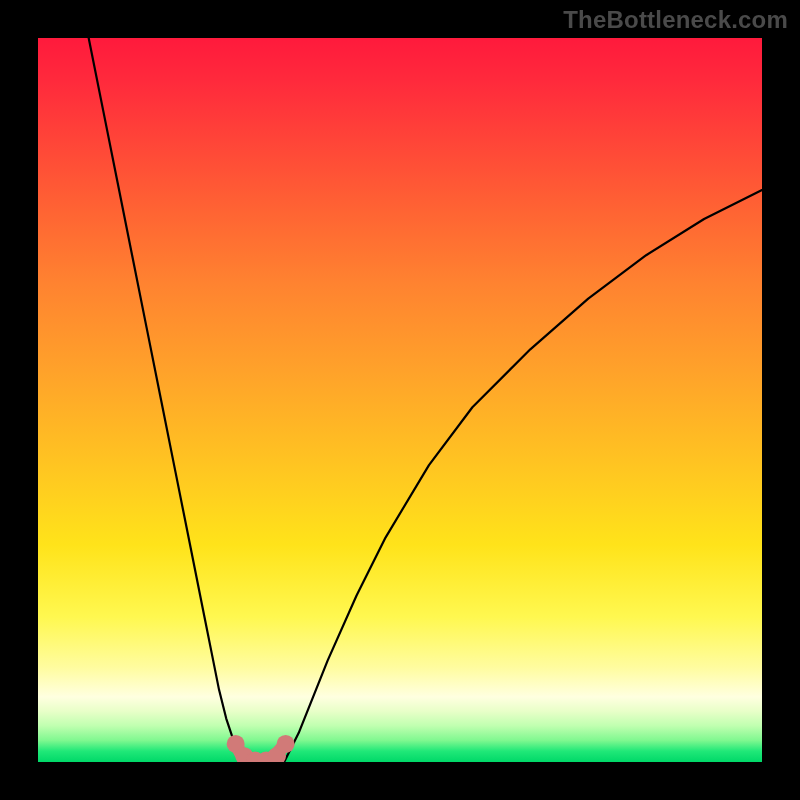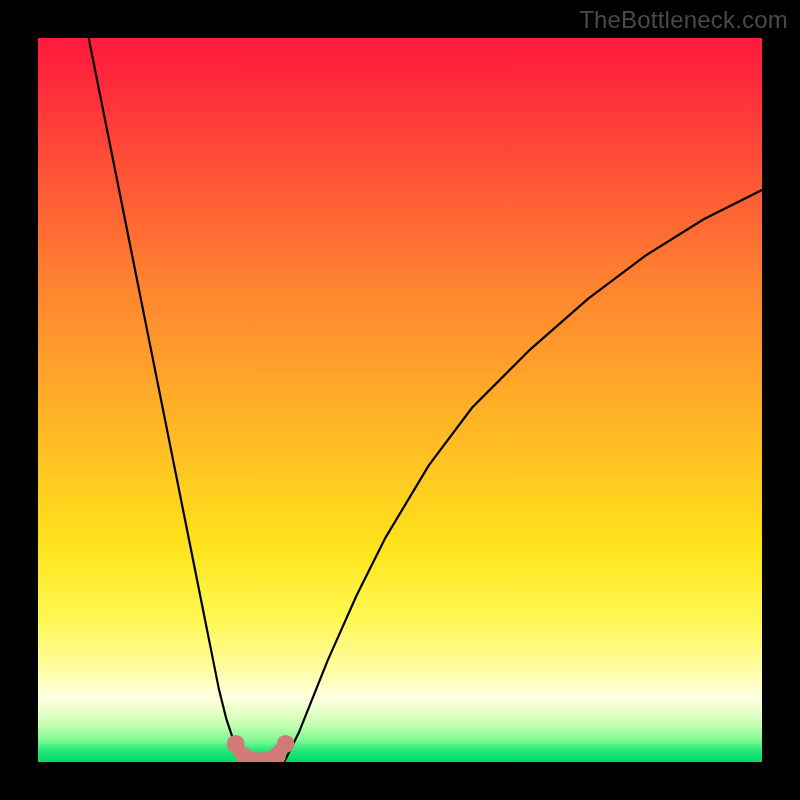--- a/index.html
+++ b/index.html
@@ -49,21 +49,21 @@
       #20e878 98.5%,
       #00d868 100%
     );
   }
   .attribution {
     position: absolute;
     top: 6px;
     right: 12px;
     color: #4a4a4a;
     font-size: 24px;
-    font-weight: 400;
+    font-weight: 700;
     letter-spacing: 0.2px;
   }
   svg.curve {
     position: absolute;
     inset: 0;
     width: 724px;
     height: 724px;
   }
 </style>
 </head>

